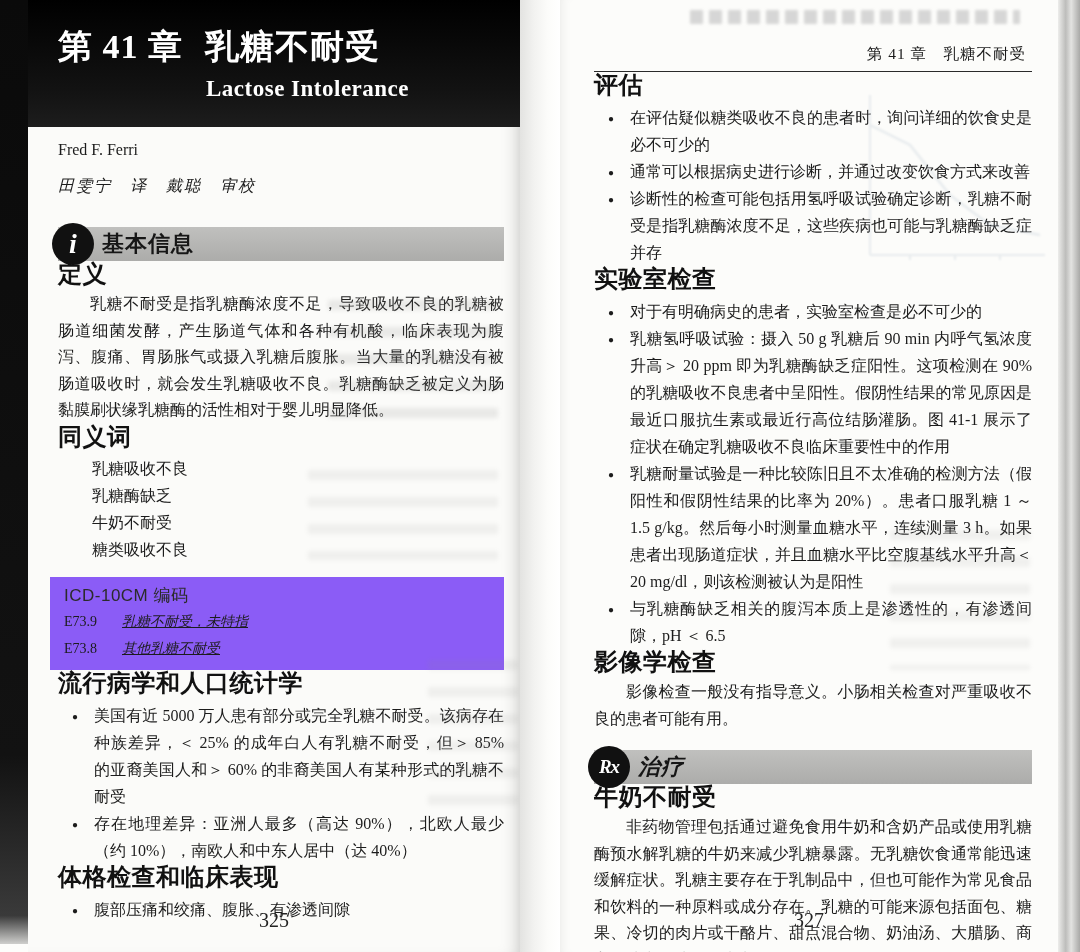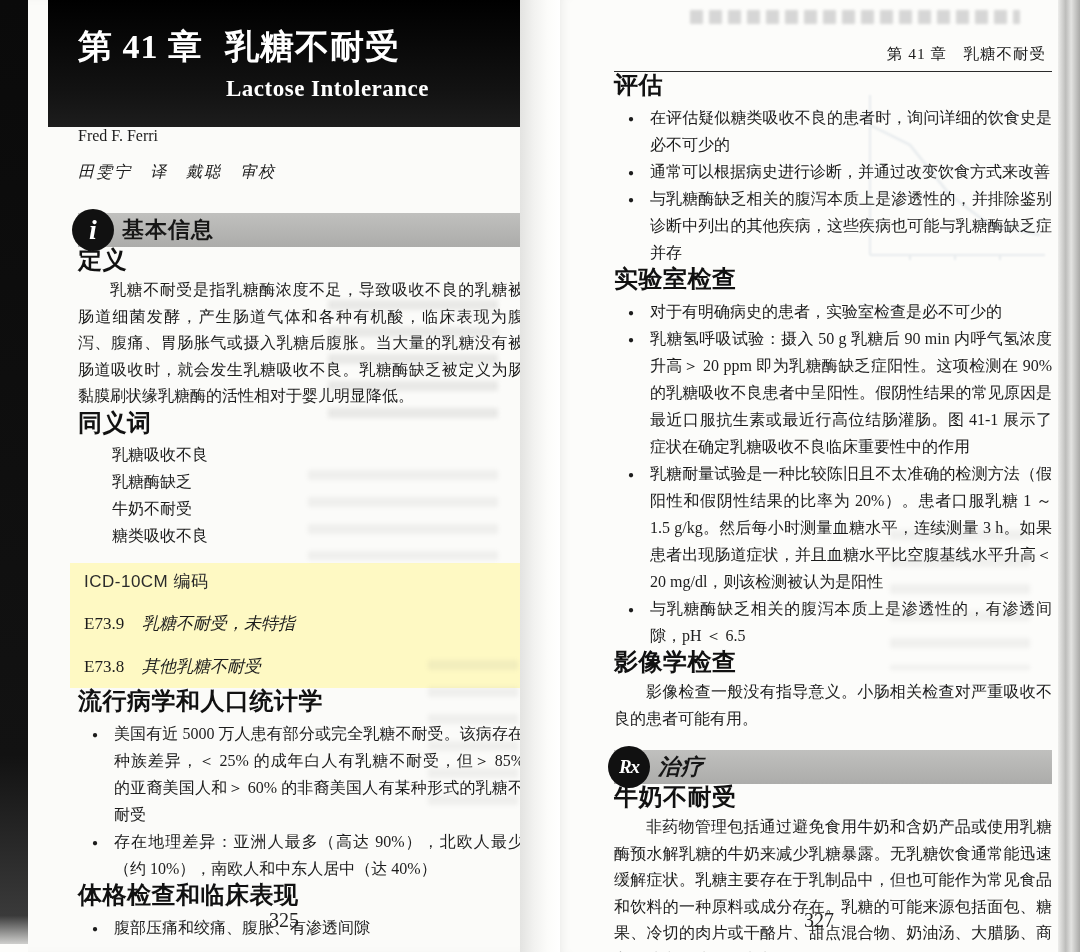--- a/index.html
+++ b/index.html
@@ -4,56 +4,56 @@
 <style>
   html,body{margin:0;padding:0;width:1080px;height:952px;overflow:hidden;background:#ffffff;}
   .scan{position:relative;width:1080px;height:952px;background:#fdfdfb;font-family:"Liberation Serif","DejaVu Serif",serif;color:#1c1c1c;}
 
   
   .left-strip{position:absolute;left:0;top:0;width:28px;height:944px;background:linear-gradient(to bottom,#0a0a0a 0%,#121212 80%,#3a3a3a 97%,#cfcfcd 100%);}
   .right-strip{position:absolute;right:0;top:0;width:22px;height:952px;background:linear-gradient(to right,#ededeb,#bdbdbb 35%,#e3e3e1 60%,#a9a9a7 100%);}
   .gutter{position:absolute;left:520px;top:0;width:40px;height:952px;background:linear-gradient(to right,#e3e3e1 0%,#f2f2f0 35%,#fcfcfa 70%,#ffffff 100%);}
 
   
-  .page{position:absolute;top:0;height:952px;background:#fbfbf9;padding-left:20px;}
+  .page{position:absolute;top:0;height:952px;background:#fbfbf9;}
   .page-left{left:28px;width:492px;box-shadow:inset -14px 0 18px -14px rgba(0,0,0,.25);}
   .page-right{left:560px;width:498px;background:#fcfcfa;box-shadow:inset 10px 0 14px -12px rgba(0,0,0,.12);}
 
   
   .chapter-banner{position:relative;width:100%;height:127px;background:linear-gradient(to bottom,#000 0%,#121212 70%,#1d1d1d 100%);color:#fff;box-sizing:border-box;padding:24px 0 0 30px;}
   .chapter-line{font-size:34px;font-weight:bold;letter-spacing:1px;white-space:nowrap;}
   .chapter-line .ch-num{margin-right:22px;}
   .ch-en{font-size:23px;font-weight:bold;margin:6px 0 7px 148px;letter-spacing:.5px;}
 
   .content{box-sizing:border-box;padding:0 16px 0 30px;}
 
-  .author{font-size:16px;}
+  .author{margin-top:14px;font-size:16px;}
   .translators{margin-top:17px;font-size:16px;font-style:italic;letter-spacing:2px;}
 
   
   .section-banner{position:relative;margin-top:30px;height:34px;background:linear-gradient(to bottom,#c0c0be,#acacaa);display:flex;align-items:center;}
   .circle-icon{position:relative;z-index:2;width:42px;height:42px;margin:-5px 8px -5px -6px;border-radius:50%;background:#111;color:#fff;display:flex;align-items:center;justify-content:center;flex:0 0 auto;}
   .circle-icon.info{font-style:italic;font-weight:bold;font-size:28px;font-family:"Liberation Serif",serif;}
   .circle-icon.rx{font-weight:bold;font-size:19px;font-family:"Liberation Serif",serif;letter-spacing:-1px;}
   .banner-label{font-family:"Liberation Sans","DejaVu Sans",sans-serif;font-weight:bold;font-size:22px;color:#161616;letter-spacing:1px;}
 
   h3.sec{margin:0;font-family:"Liberation Sans","DejaVu Sans",sans-serif;font-weight:bold;font-size:24px;line-height:26px;color:#111;letter-spacing:.5px;}
   .mt26{margin-top:26px;} .mt14{margin-top:14px;} .mt12{margin-top:12px;} .mt10{margin-top:10px;} .mt18{margin-top:18px;}
 
   p.body{margin:4px 0 0 0;font-size:16px;line-height:26.5px;text-align:justify;}
   p.body.indent{text-indent:2em;}
 
   ul.plain{list-style:none;margin:5px 0 0 0;padding:0 0 0 34px;font-size:16px;line-height:27px;}
   ul.bullets{list-style:none;margin:6px 0 0 0;padding:0 0 0 14px;font-size:16px;line-height:27px;}
   ul.bullets li{position:relative;padding-left:22px;text-align:justify;margin:0;}
   ul.bullets li::before{content:"●";position:absolute;left:0;top:1px;font-size:10px;}
 
-  .icd-box{margin-top:14px;margin-left:-8px;background:#fef9c3;box-sizing:border-box;padding:7px 12px 9px 14px;}
+  .icd-box{margin-top:14px;margin-left:-8px;background:#8b5cf6;box-sizing:border-box;padding:7px 12px 9px 14px;}
   .icd-head{font-family:"Liberation Sans","DejaVu Sans",sans-serif;font-size:17px;color:#2b2b2b;letter-spacing:.5px;}
-  .icd-row{font-size:17px;line-height:25px;margin-top:18px;}
+  .icd-row{font-size:14px;line-height:25px;margin-top:2px;text-decoration:underline;}
   .icd-code{display:inline-block;width:58px;}
   .icd-desc{font-style:italic;}
 
   .page-num{position:absolute;bottom:20px;left:0;width:100%;text-align:center;font-size:20px;color:#222;}
 
   
   .running-head{margin:44px 6px 0 0;text-align:right;font-size:15.5px;letter-spacing:1px;color:#1a1a1a;}
   .head-rule{border:none;border-top:1.5px solid #2a2a2a;margin:6px 0 0 0;}
 
   
@@ -134,21 +134,21 @@
     <div class="top-smudge" style="left:130px;width:330px;"></div>
 
     <div class="content" style="padding:0 26px 0 34px;">
       <div class="running-head">第 41 章　乳糖不耐受</div>
       <hr class="head-rule">
 
       <h3 class="sec mt18">评估</h3>
       <ul class="bullets">
         <li>在评估疑似糖类吸收不良的患者时，询问详细的饮食史是必不可少的</li>
         <li>通常可以根据病史进行诊断，并通过改变饮食方式来改善</li>
-        <li>与乳糖酶缺乏相关的腹泻本质上是渗透性的，并排除鉴别诊断中列出的其他疾病，这些疾病也可能与乳糖酶缺乏症并存</li>
+        <li>诊断性的检查可能包括用氢呼吸试验确定诊断，乳糖不耐受是指乳糖酶浓度不足，这些疾病也可能与乳糖酶缺乏症并存</li>
       </ul>
 
       <h3 class="sec mt12">实验室检查</h3>
       <ul class="bullets">
         <li>对于有明确病史的患者，实验室检查是必不可少的</li>
         <li>乳糖氢呼吸试验：摄入 50 g 乳糖后 90 min 内呼气氢浓度升高＞ 20 ppm 即为乳糖酶缺乏症阳性。这项检测在 90% 的乳糖吸收不良患者中呈阳性。假阴性结果的常见原因是最近口服抗生素或最近行高位结肠灌肠。图 41-1 展示了症状在确定乳糖吸收不良临床重要性中的作用</li>
         <li>乳糖耐量试验是一种比较陈旧且不太准确的检测方法（假阳性和假阴性结果的比率为 20%）。患者口服乳糖 1 ～ 1.5 g/kg。然后每小时测量血糖水平，连续测量 3 h。如果患者出现肠道症状，并且血糖水平比空腹基线水平升高＜ 20 mg/dl，则该检测被认为是阳性</li>
         <li>与乳糖酶缺乏相关的腹泻本质上是渗透性的，有渗透间隙，pH ＜ 6.5</li>
       </ul>
 

